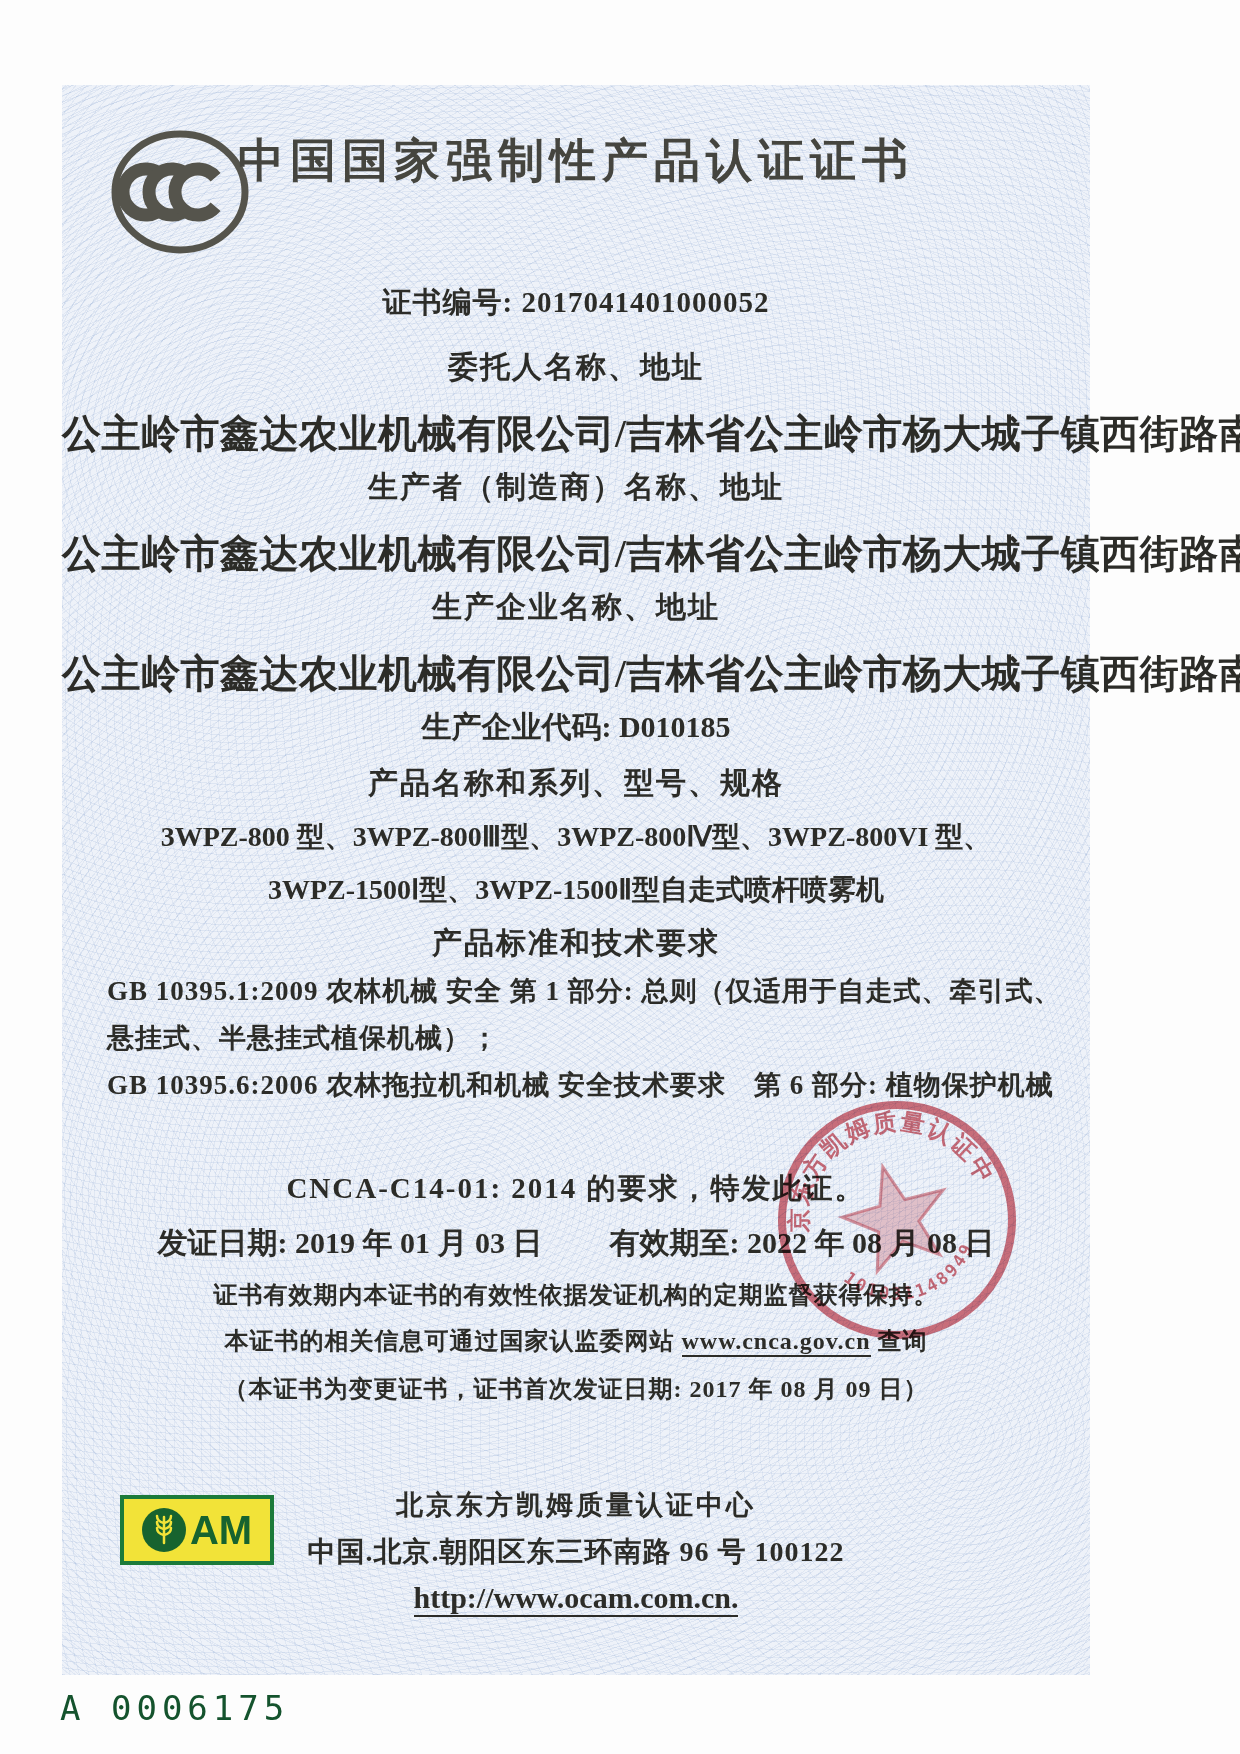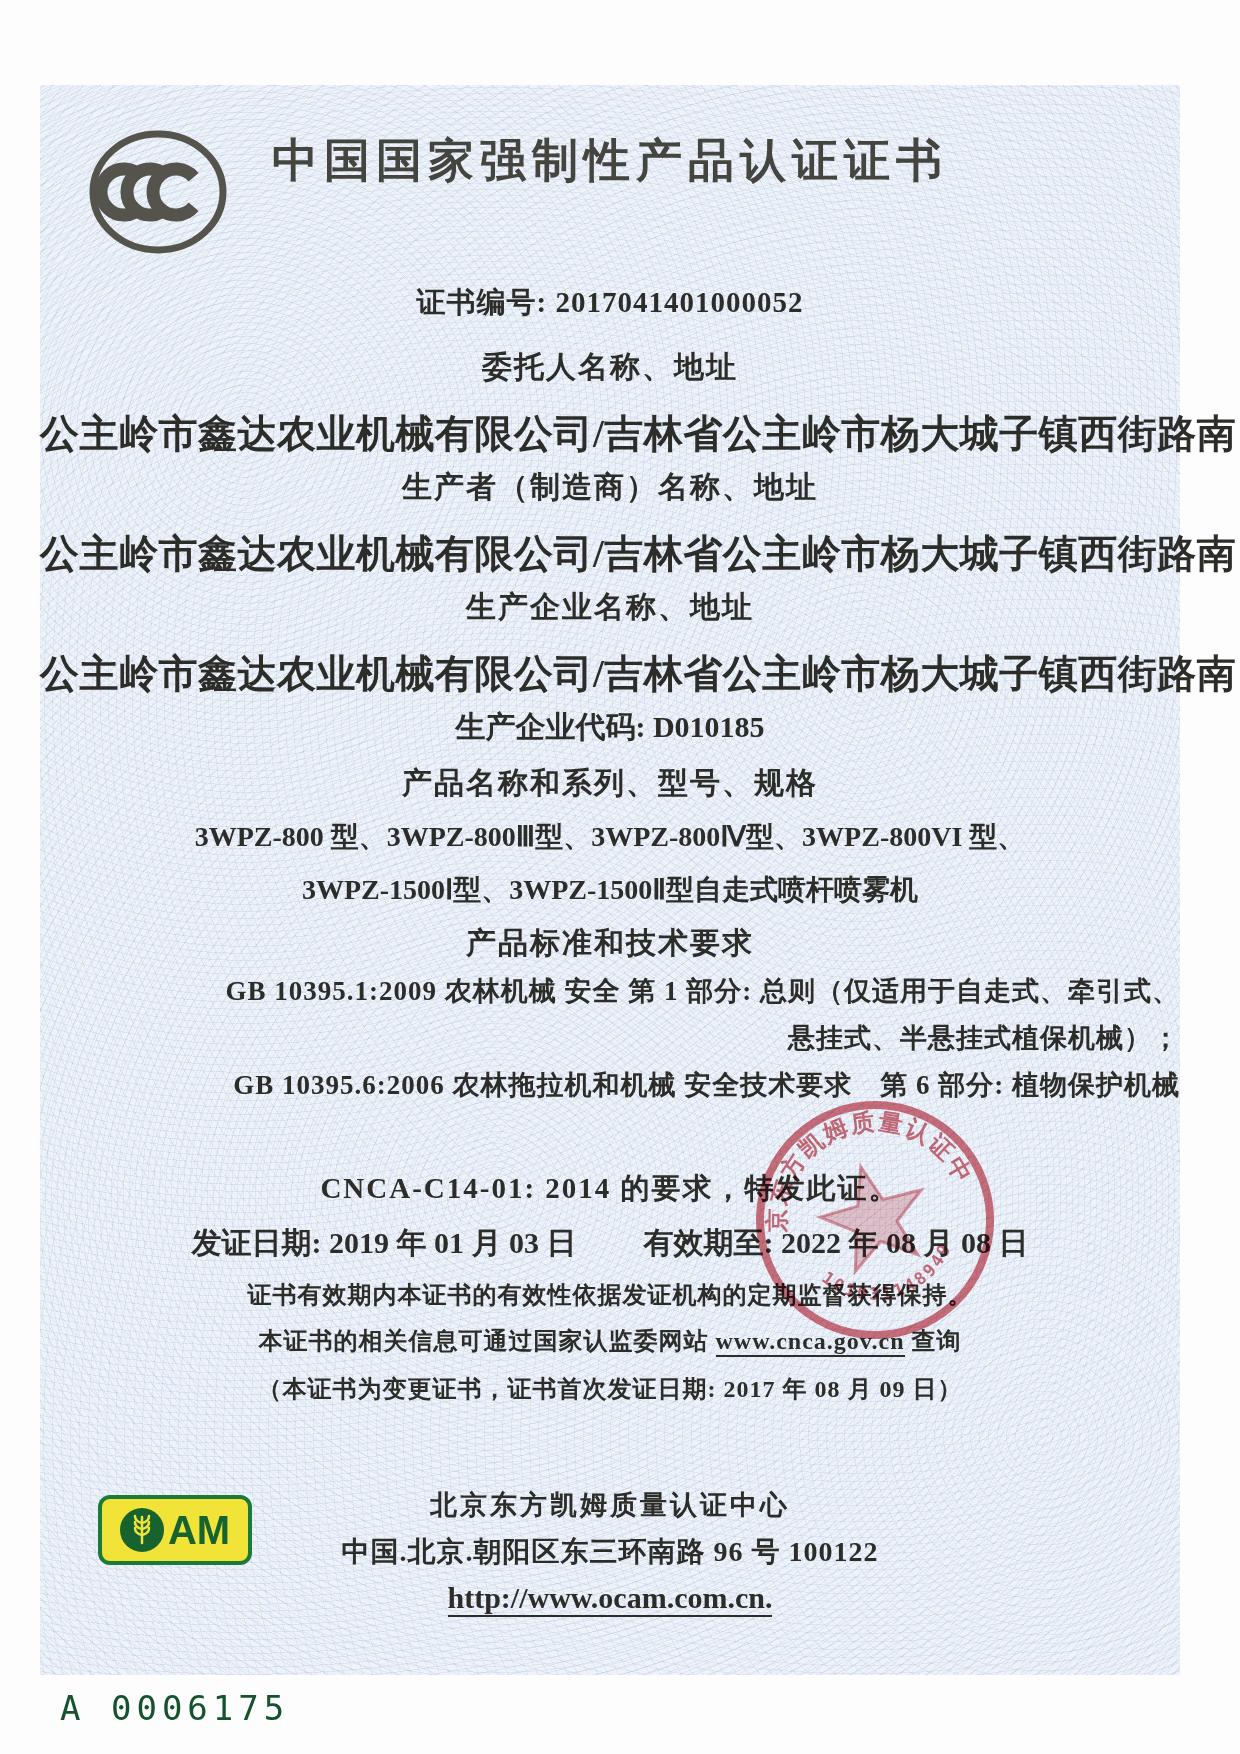--- a/index.html
+++ b/index.html
@@ -2,50 +2,50 @@
 <html><head>
 <meta charset="utf-8">
 <style>
   html,body{margin:0;padding:0;}
   body{
     width:1240px;height:1754px;position:relative;background:#fdfdfd;
     font-family:"Liberation Serif", serif;color:#2c2c28;overflow:hidden;
   }
   
   .cert-area{
-    position:absolute;left:40px;top:85px;width:1140px;height:1590px;
+    position:absolute;left:62px;top:85px;width:1028px;height:1590px;
     background-color:#eef2f9;
     background-image:
       repeating-radial-gradient(circle at 18% 22%, rgba(105,140,195,.13) 0 1px, transparent 1px 7px),
       repeating-radial-gradient(circle at 72% 38%, rgba(105,140,195,.11) 0 1px, transparent 1px 8px),
       repeating-radial-gradient(circle at 40% 70%, rgba(105,140,195,.11) 0 1px, transparent 1px 6px),
       repeating-radial-gradient(circle at 88% 85%, rgba(105,140,195,.10) 0 1px, transparent 1px 9px);
   }
   .line{position:absolute;left:0;right:0;text-align:center;white-space:nowrap;}
   .title{top:45px;font-size:46px;font-weight:bold;letter-spacing:6px;color:#45453f;}
   .certnum{top:198px;font-size:29px;font-weight:bold;letter-spacing:1px;}
   .heading{font-size:30px;font-weight:bold;letter-spacing:2px;}
   .value{font-size:39px;font-weight:bold;letter-spacing:0.5px;text-align:center;}
   .code{top:622px;font-size:30px;font-weight:bold;}
   .models{font-size:28px;font-weight:bold;}
-  .gb{text-align:right;font-size:27px;font-weight:bold;letter-spacing:1px;}
+  .gb{text-align:left;padding-left:45px;font-size:27px;font-weight:bold;letter-spacing:1px;}
   .statement{font-size:29px;font-weight:bold;letter-spacing:2px;}
   .dates{top:1138px;font-size:30px;font-weight:bold;}
   .dates .gap{display:inline-block;width:52px;}
   .note{font-size:24px;font-weight:bold;letter-spacing:1px;}
   .underline{border-bottom:2px solid #2c2c28;padding-bottom:1px;text-align:center;}
   .issuer-name{top:1402px;font-size:27px;font-weight:bold;letter-spacing:3px;}
   .issuer-addr{top:1448px;font-size:28px;font-weight:bold;letter-spacing:1px;}
   .issuer-url{top:1496px;font-size:30px;font-weight:bold;}
   
   .ccc-logo{position:absolute;left:43px;top:40px;}
   
   .cam-logo{
     position:absolute;left:58px;top:1410px;width:146px;height:62px;
-    background:#f2e338;border:4px solid #1b7a3a;border-radius:12px;
+    background:#f2e338;border:4px solid #1b7a3a;border-radius:0;
     display:flex;align-items:center;justify-content:center;gap:4px;
   }
   .cam-disc{width:44px;height:44px;border-radius:50%;background:#17632f;position:relative;flex:0 0 auto;}
   .cam-letters{font-family:"Liberation Sans", sans-serif;font-size:40px;font-weight:bold;color:#17632f;letter-spacing:0;line-height:1;}
   
   .stamp{position:absolute;left:700px;top:1000px;mix-blend-mode:multiply;opacity:.92;}
   
   .serial{
     position:absolute;left:60px;top:1688px;color:#14532d;
     font-family:"DejaVu Sans Mono", monospace;font-size:34px;letter-spacing:5px;

